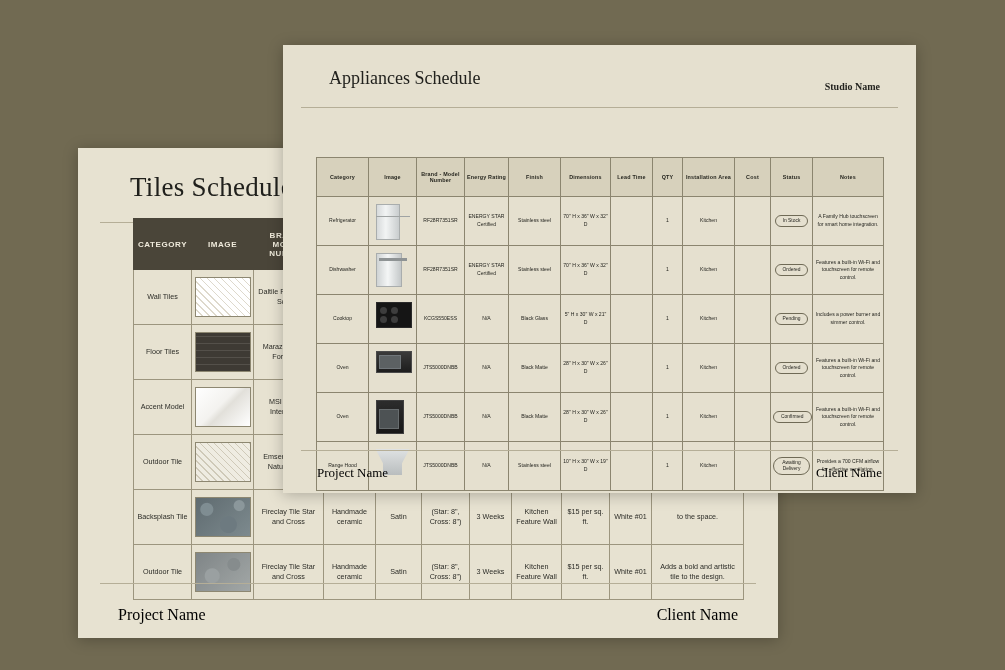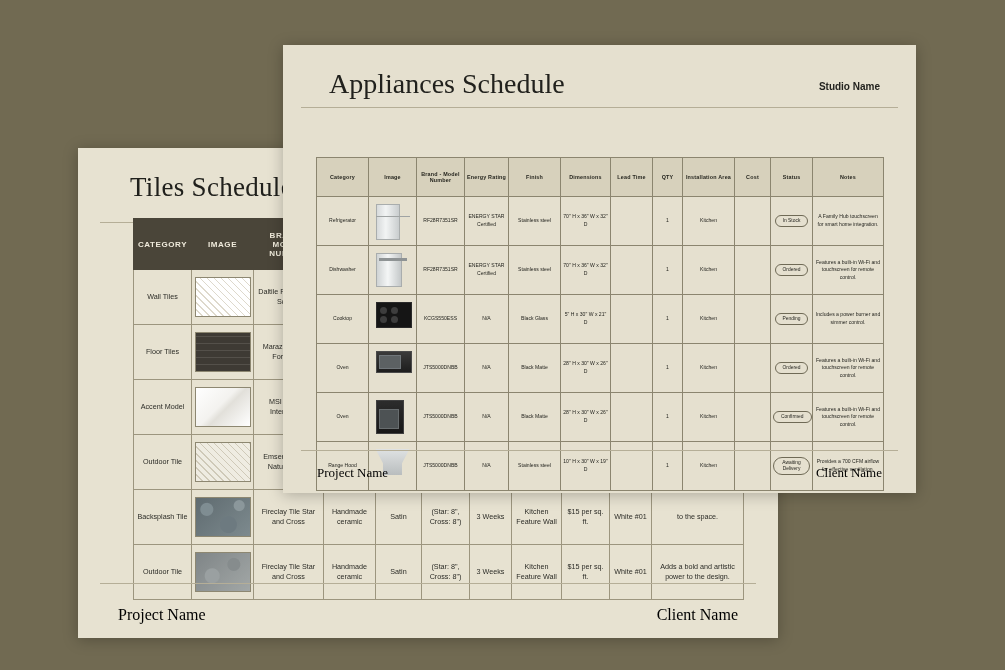--- a/index.html
+++ b/index.html
@@ -130,29 +130,29 @@
     top: 45px;
     width: 633px;
     height: 448px;
     background: #e5e0cf;
   }
   #appliances-sheet .sheet-title {
     position: absolute;
     left: 46px;
     top: 23px;
     font-family: "Liberation Serif", serif;
-    font-size: 28px;
+    font-size: 18px;
     color: #21211d;
     text-align: center;
   }
   #appliances-sheet .studio-name {
     position: absolute;
     right: 36px;
     top: 36px;
-    font-family: Liberation Sans, sans-serif;
+    font-family: Liberation Serif, serif;
     font-weight: bold;
     font-size: 10px;
     color: #23231f;
     padding-left: 8px;
   }
   #appliances-sheet .hr-top { left: 18px; right: 18px; top: 62px; }
   #appliances-sheet .hr-bottom { left: 18px; right: 18px; bottom: 42px; }
   #appliances-sheet .footer-row {
     bottom: 12px;
     left: 34px;
@@ -402,21 +402,21 @@
           </td>
         <td>Fireclay Tile
 Star and Cross</td>
         <td>Handmade ceramic</td>
         <td>Satin</td>
         <td>(Star: 8", Cross: 8")</td>
         <td>3 Weeks</td>
         <td>Kitchen Feature Wall</td>
         <td>$15 per sq. ft.</td>
         <td>White #01</td>
-        <td>Adds a bold and artistic power to the design.</td>
+        <td>Adds a bold and artistic tile to the design.</td>
       </tr>
     </tbody>
   </table>
 
   <div class="hr-line hr-bottom"></div>
   <div class="footer-row">
     <span>Project Name</span>
     <span>Client Name</span>
   </div>
 </div>

